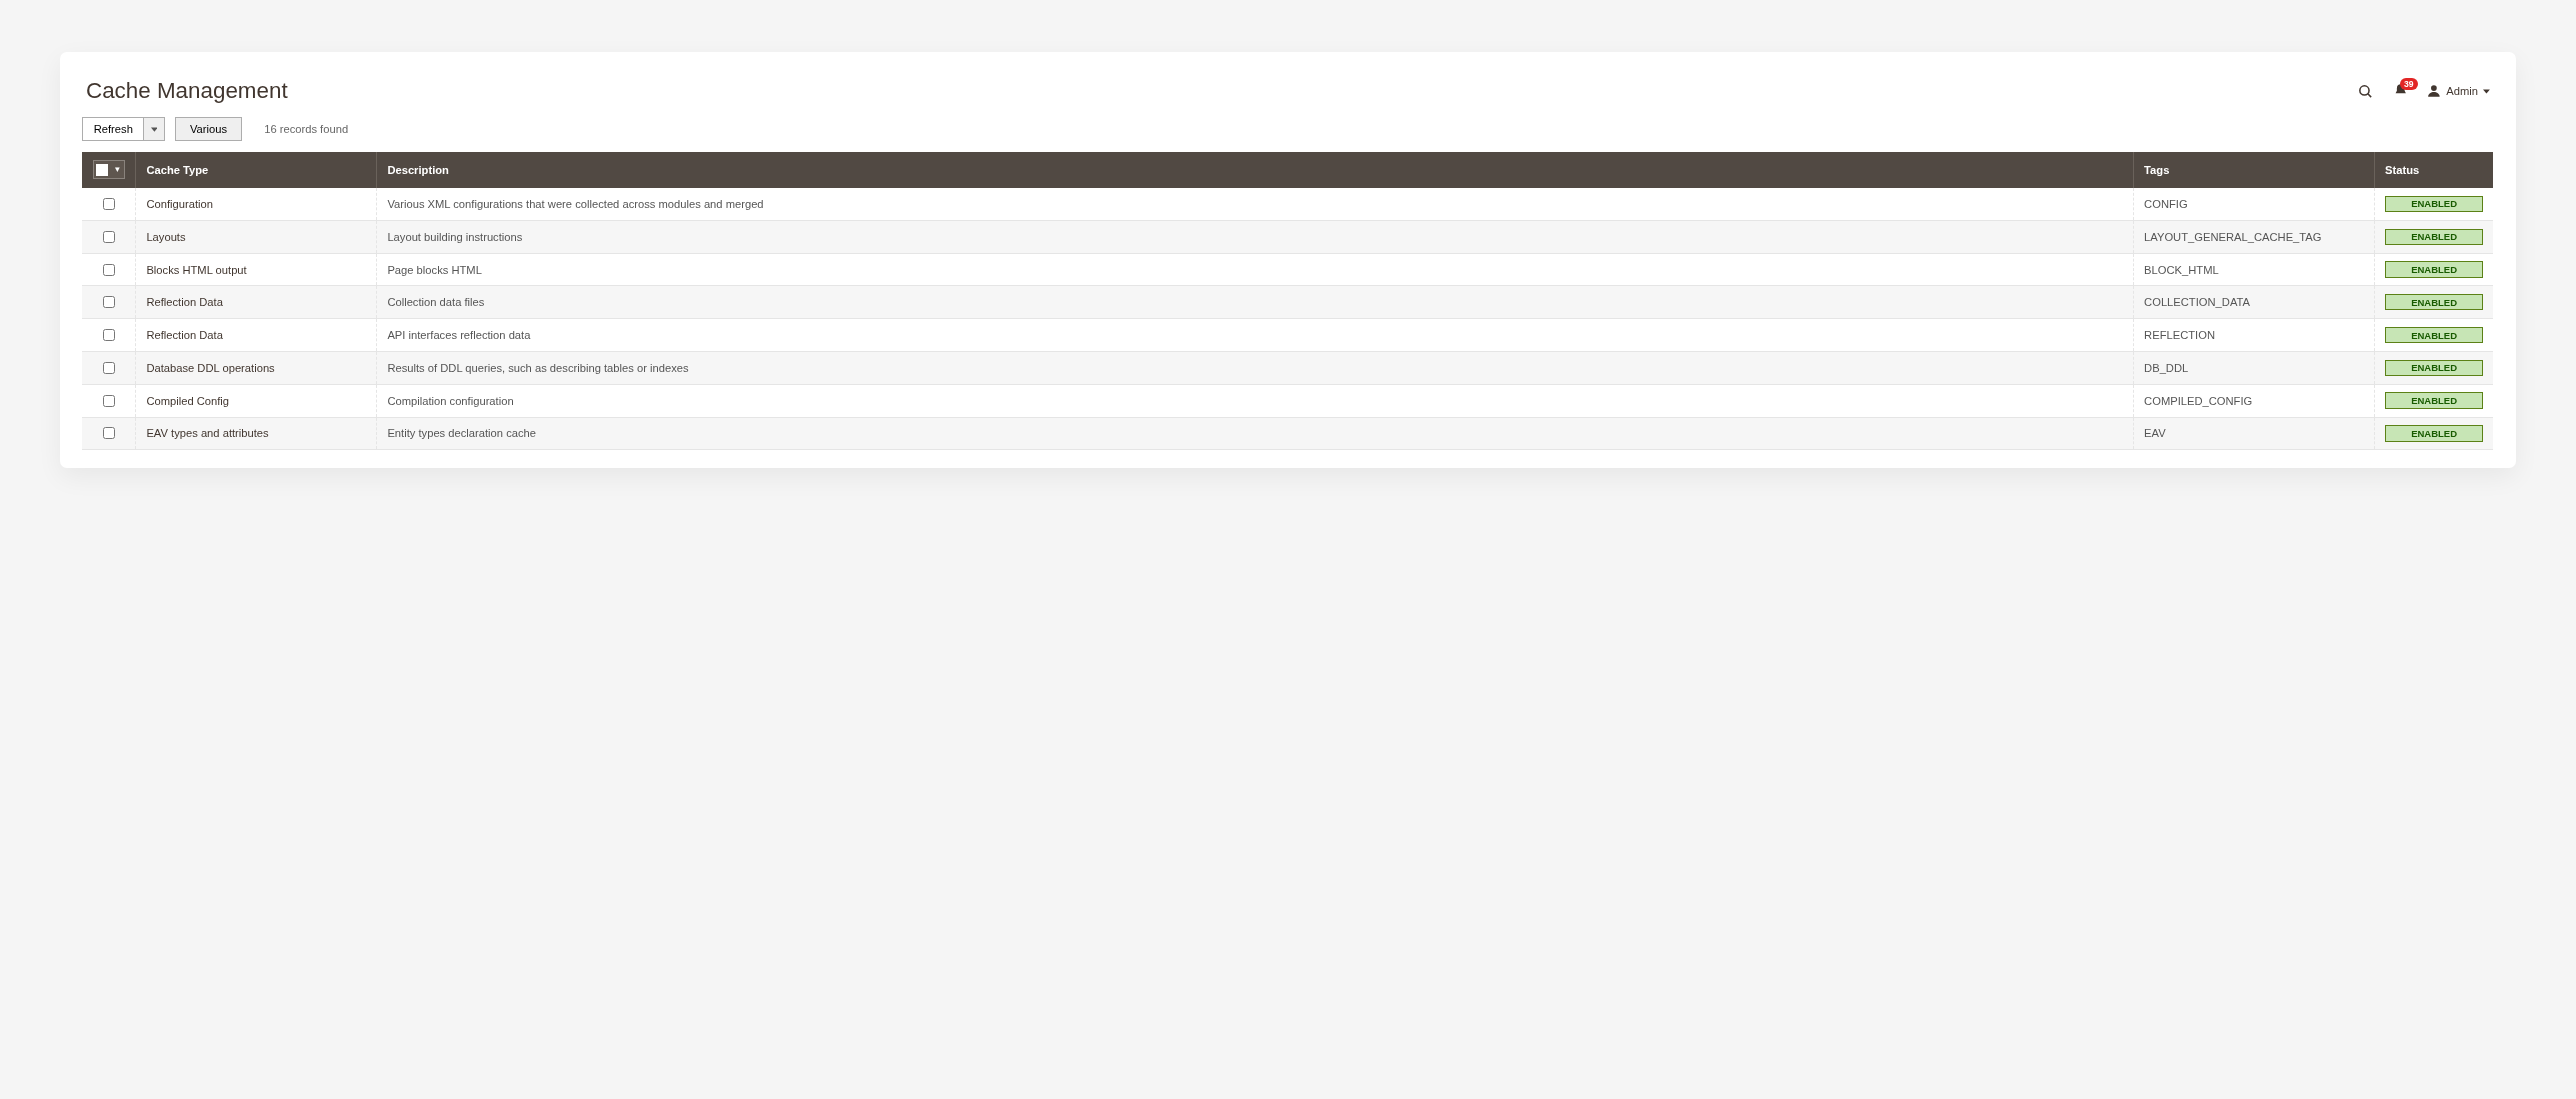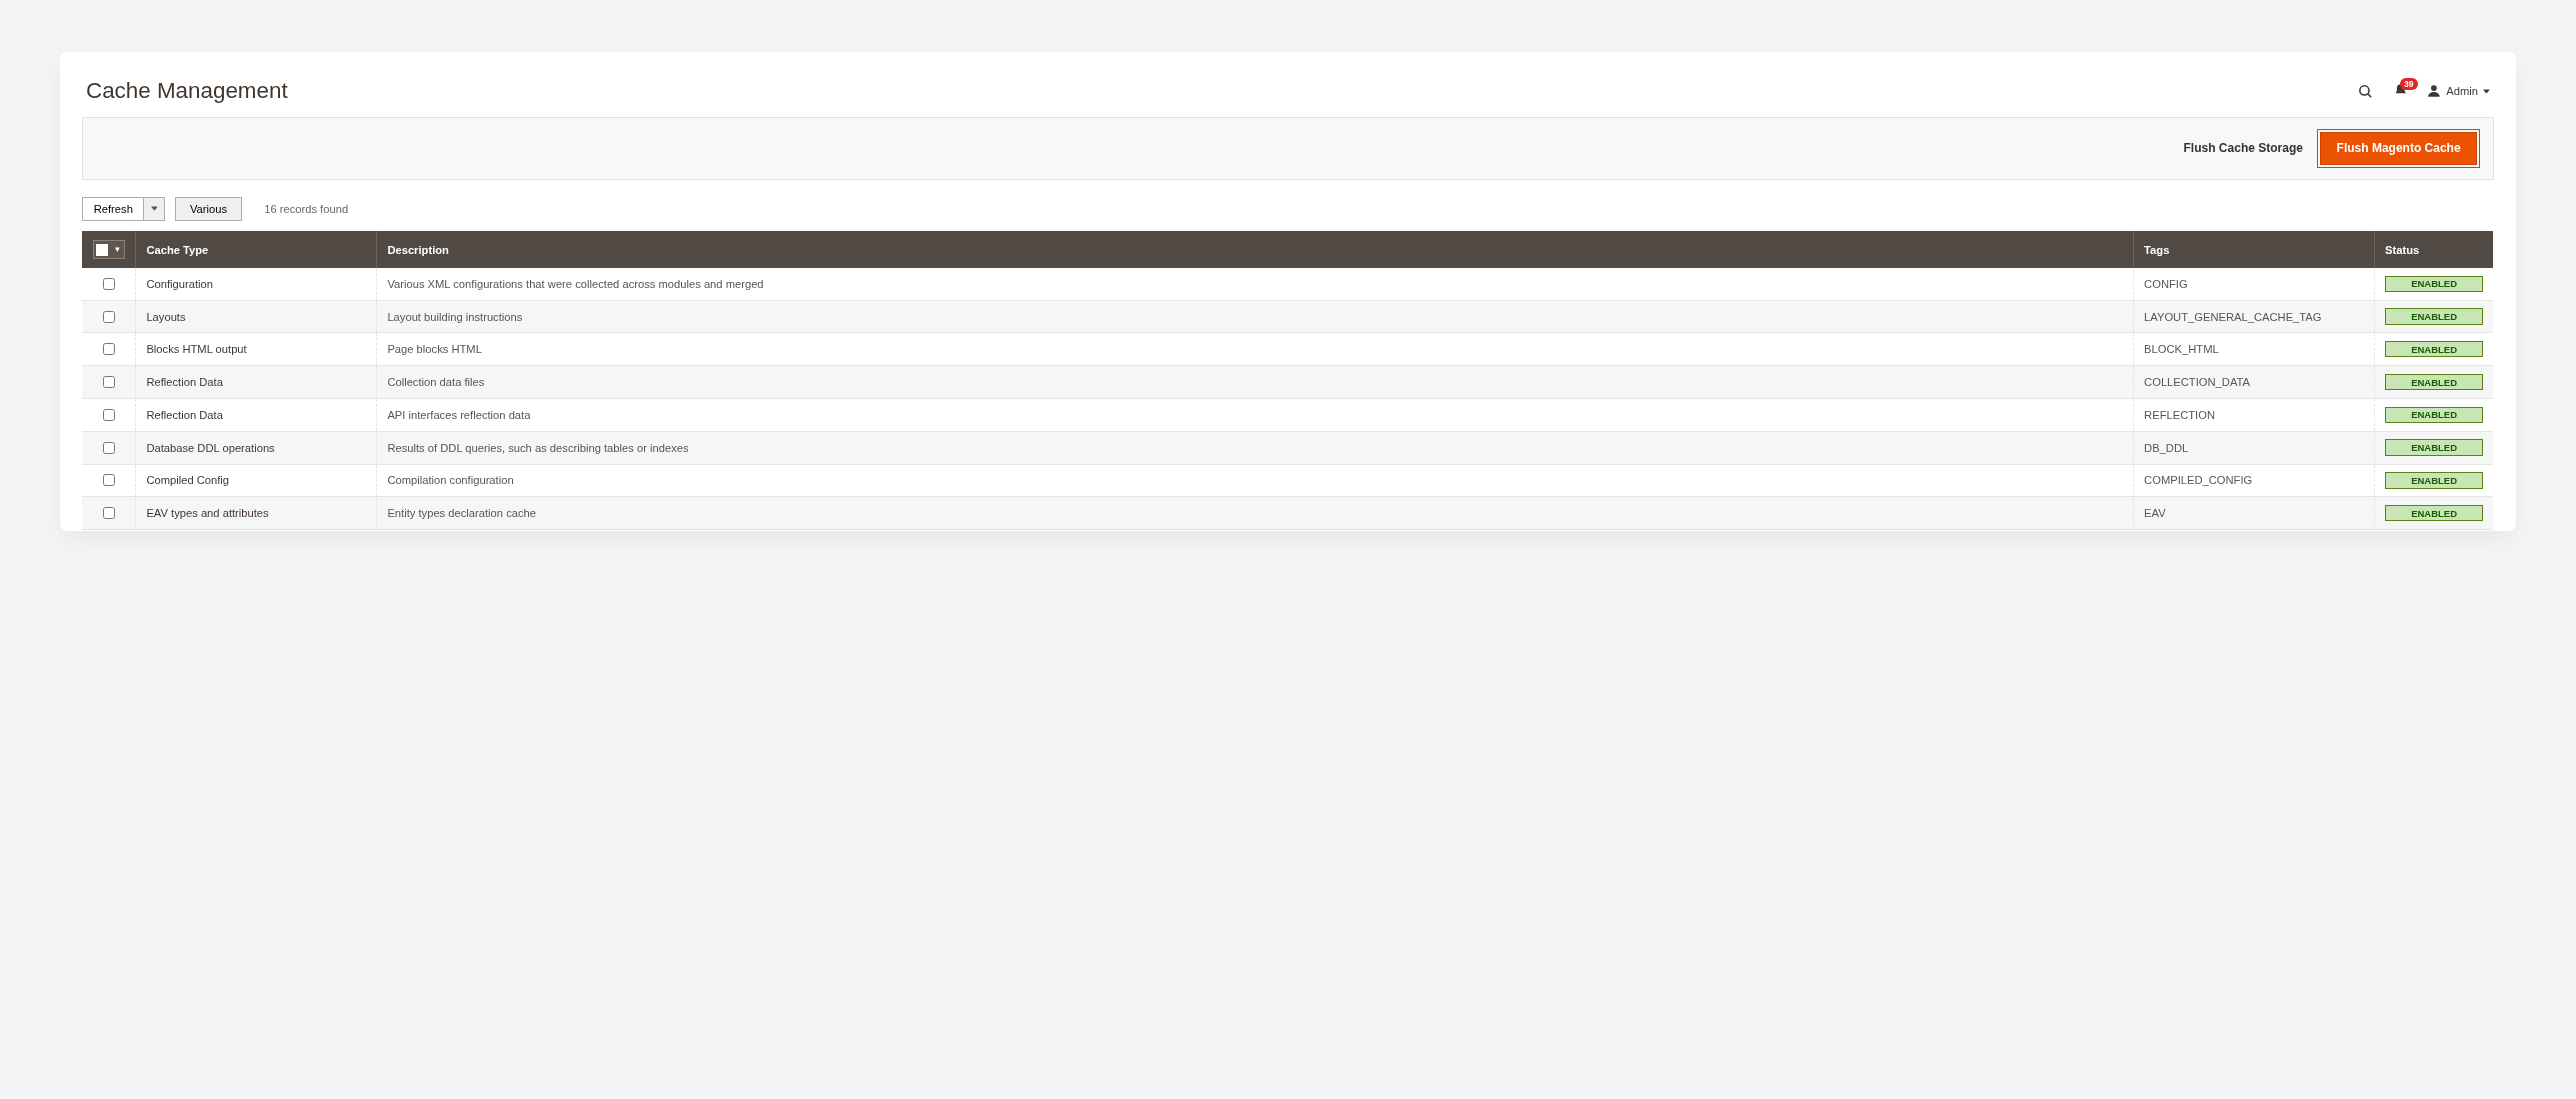--- a/index.html
+++ b/index.html
@@ -8,21 +8,21 @@
     background: #f5f5f5;
     font-family: 'Helvetica Neue', Helvetica, Arial, sans-serif;
     font-size: 11.2px;
     color: #333;
     padding: 52px 60px;
   }
   .card {
     background: #fff;
     border-radius: 6.9px;
     box-shadow: 0 8.6px 26px rgba(0,0,0,0.06);
-    padding: 0 0 1px 0;
+    padding: 0 0 18px 0;
     overflow: hidden;
   }
   .header {
     display: flex;
     align-items: center;
     justify-content: space-between;
     padding: 26px 26px 13px 26px;
   }
   .page-title {
     font-size: 22.4px;
@@ -215,24 +215,20 @@
             <path d="M2 22c0-5 5-8 10-8s10 3 10 8z"></path>
           </svg>
         <span>Admin</span>
         <svg width="6.9" height="6.9" viewBox="0 0 10 6" fill="#41362f">
             <path d="M0 0l5 6 5-6z"></path>
           </svg>
       </span>
     </div>
   </div>
 
-  <div class="action-bar">
-    <button class="link-btn">Flush Cache Storage</button>
-    <button class="primary-btn primary-highlight">Flush Magento Cache</button>
-  </div>
 
   <div class="controls">
     <div class="combo">
       <button class="main">Refresh</button>
       <button class="drop">
         <svg width="6.9" height="5.2" viewBox="0 0 10 6" fill="#555">
             <path d="M0 0l5 6 5-6z"></path>
           </svg>
       </button>
     </div>

